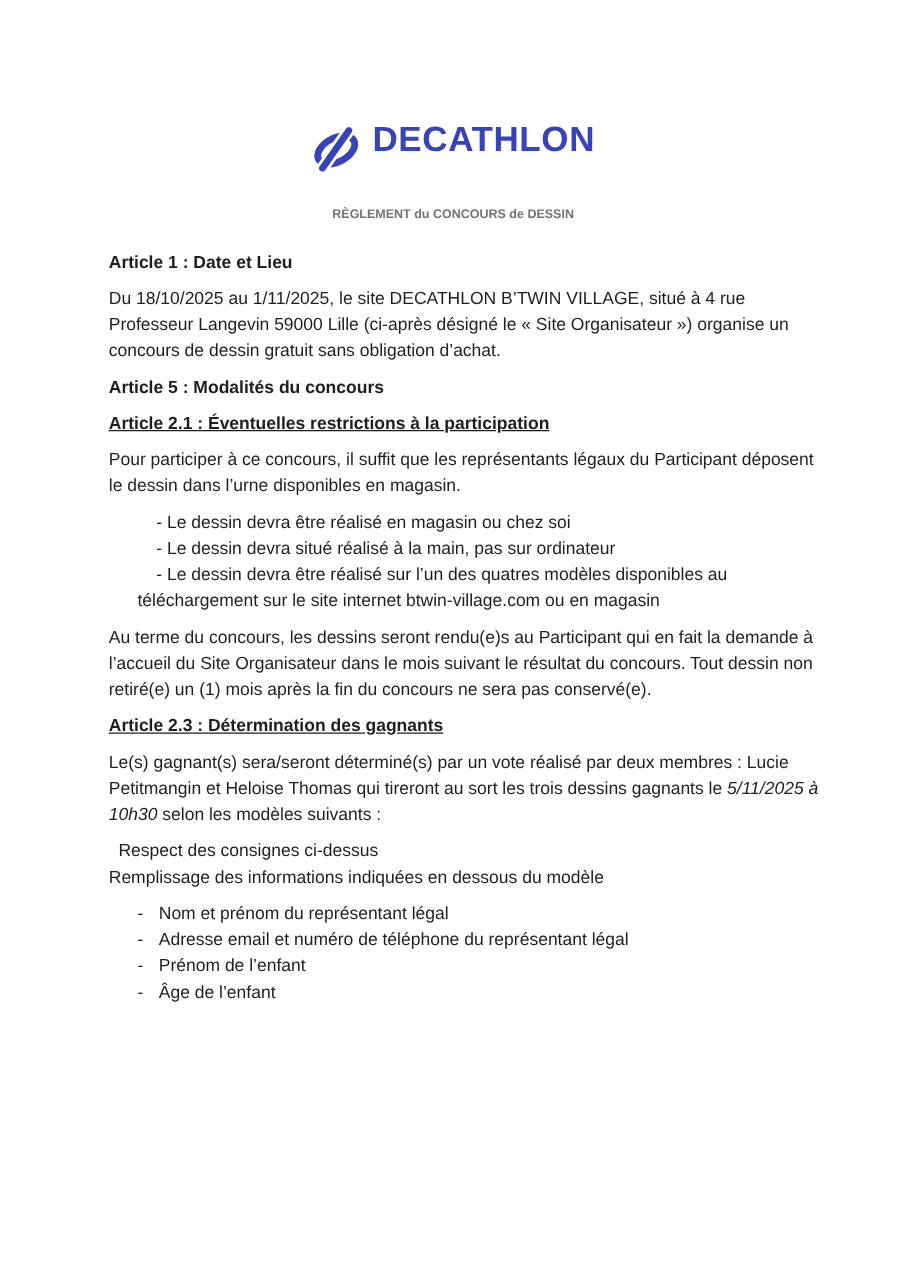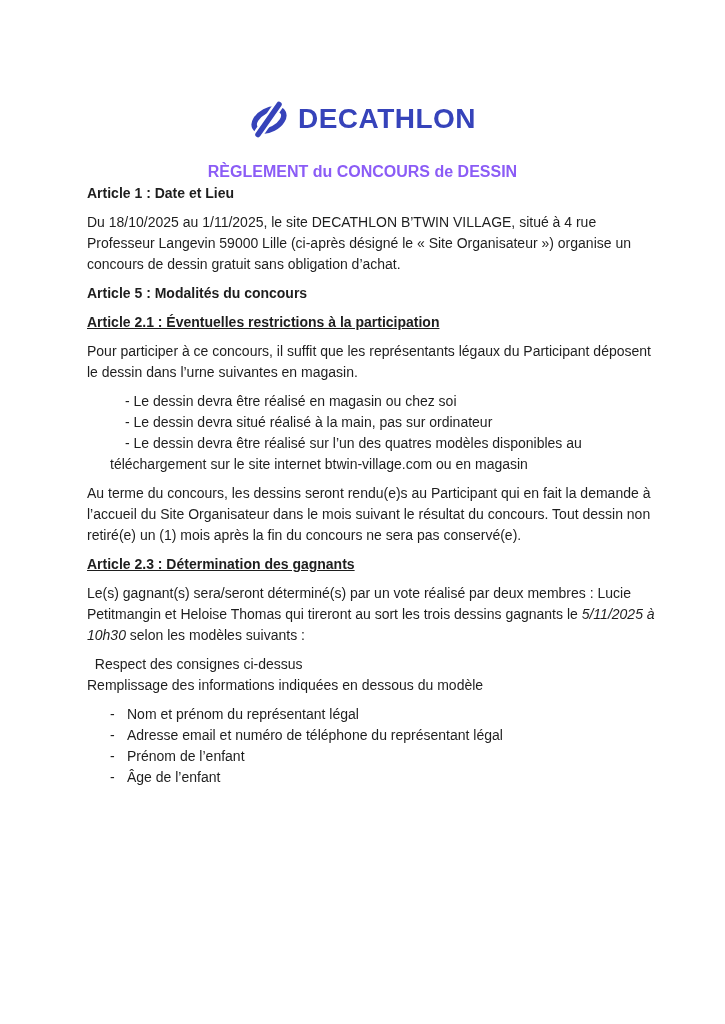--- a/index.html
+++ b/index.html
@@ -13,31 +13,31 @@
     font-family:"Liberation Sans",sans-serif;
     color:var(--ink);
     overflow:hidden;
   }
   .page{
     box-sizing:border-box;
     width:725px;height:1024px;
     padding:98px 87px 0 87px;
   }
   .logo-row{
-    display:flex;justify-content:center;align-items:center;
+    display:flex;justify-content:center;
     gap:9px;height:42px;
   }
   .orbit{display:block;}
   .brand{
     font-size:28px;font-weight:bold;color:var(--blue);
     letter-spacing:0.5px;line-height:1;
   }
   .doc-title{
-    text-align:center;font-weight:bold;font-size:16px;
-    line-height:22px;margin:21px 0 0 0;color:#8b5cf6;
+    text-align:center;font-weight:bold;font-size:10px;
+    line-height:22px;margin:21px 0 16px 0;color:#737373;
   }
   .content{font-size:14px;line-height:21px;}
   .h-bold{font-weight:bold;margin:0 0 8px 0;line-height:21px;}
   .h-underline{text-decoration:underline;margin:0 0 8px 0;line-height:21px;font-weight:bold;}
   .para{white-space:pre;margin:0 0 8px 0;}
   .it{font-style:italic;}
   .list-indent{margin:0 0 8px 0;}
   .li-indent{white-space:pre;padding-left:23px;text-indent:15px;}
   .list-gap{margin:0 0 8px 0;}
   .li-gap{position:relative;padding-left:40px;}
@@ -58,21 +58,21 @@
 
   <div class="content">
       <div class="doc-title">RÈGLEMENT du CONCOURS de DESSIN</div>
       <div class="h-bold">Article 1 : Date et Lieu</div>
       <div class="para"><span class="">Du 18/10/2025 au 1/11/2025, le site DECATHLON B’TWIN VILLAGE, situé à 4 rue
 Professeur Langevin 59000 Lille (ci-après désigné le « Site Organisateur ») organise un
 concours de dessin gratuit sans obligation d’achat.</span></div>
       <div class="h-bold">Article 5 : Modalités du concours</div>
       <div class="h-underline">Article 2.1 : Éventuelles restrictions à la participation</div>
       <div class="para"><span class="">Pour participer à ce concours, il suffit que les représentants légaux du Participant déposent
-le dessin dans l’urne suivantes en magasin.</span></div>
+le dessin dans l’urne disponibles en magasin.</span></div>
       <div class="list-indent">
         <div class="li-indent"><span class="">- Le dessin devra être réalisé en magasin ou chez soi</span></div>
         <div class="li-indent"><span class="">- Le dessin devra situé réalisé à la main, pas sur ordinateur</span></div>
         <div class="li-indent"><span class="">- Le dessin devra être réalisé sur l’un des quatres modèles disponibles au
 téléchargement sur le site internet btwin-village.com ou en magasin</span></div>
       </div>
       <div class="para"><span class="">Au terme du concours, les dessins seront rendu(e)s au Participant qui en fait la demande à
 l’accueil du Site Organisateur dans le mois suivant le résultat du concours. Tout dessin non
 retiré(e) un (1) mois après la fin du concours ne sera pas conservé(e).</span></div>
       <div class="h-underline">Article 2.3 : Détermination des gagnants</div>

